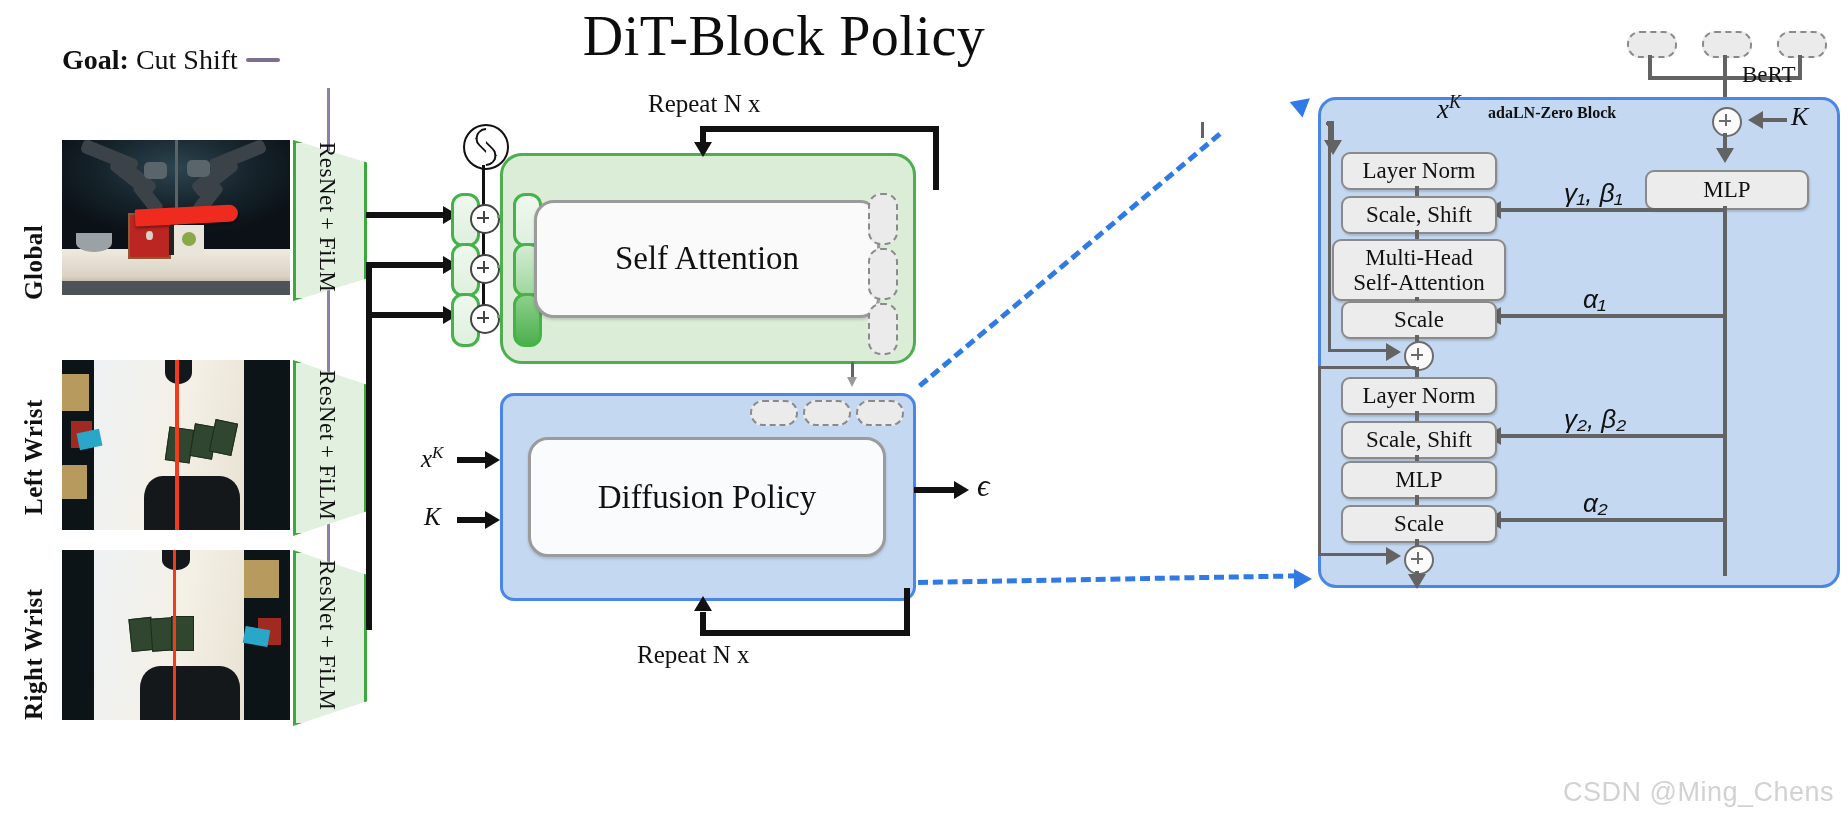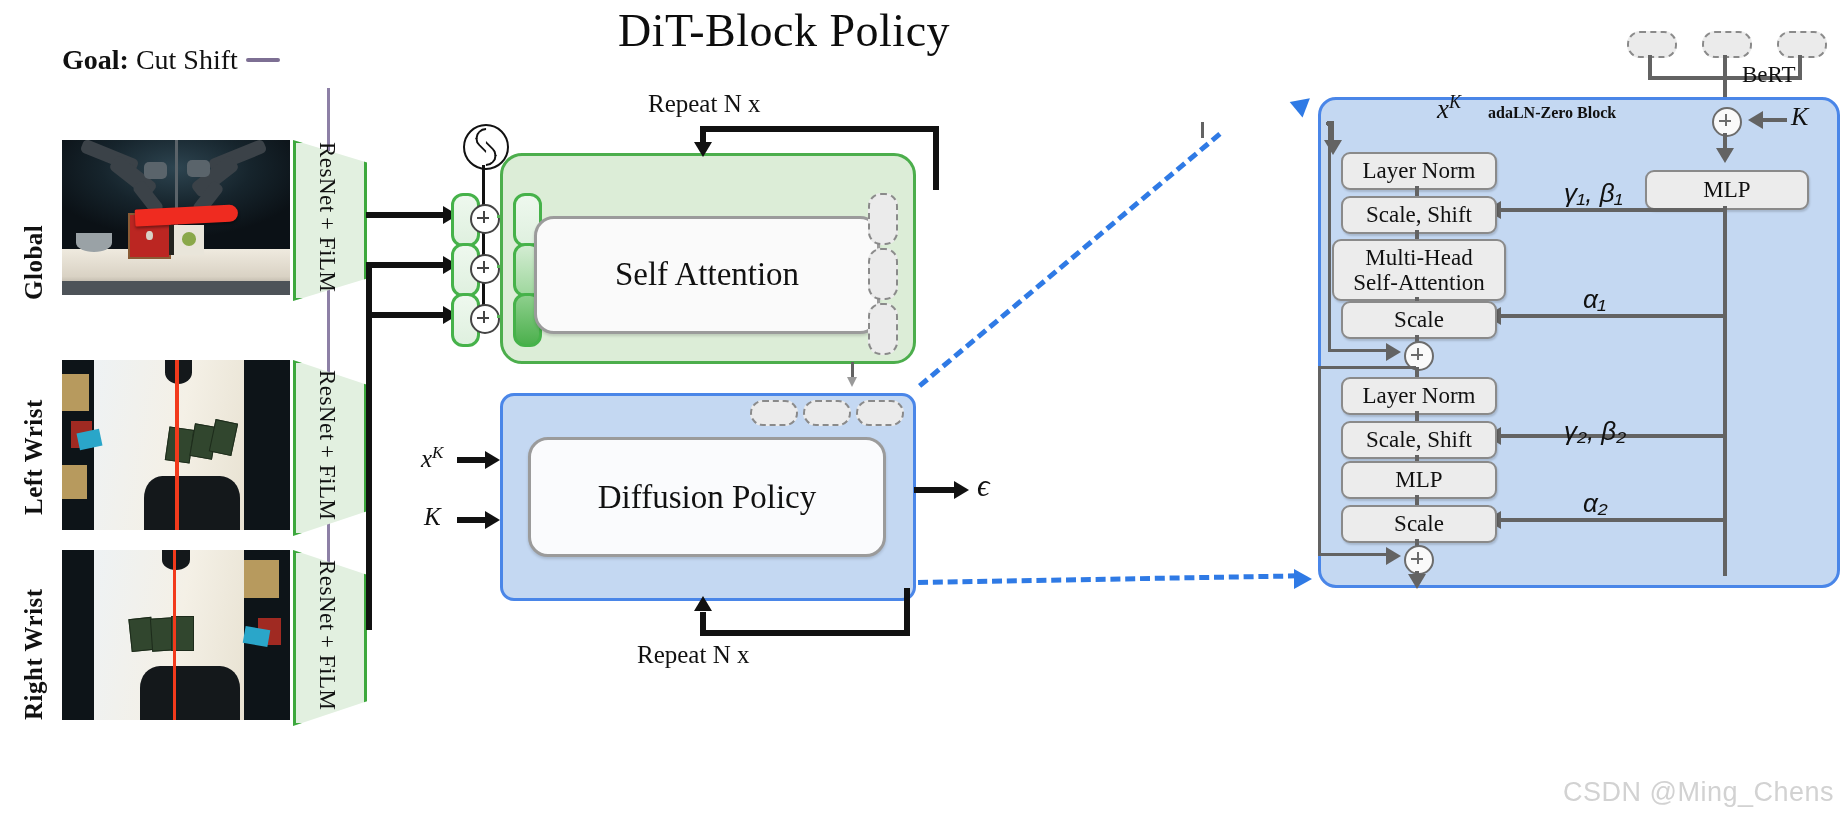--- a/index.html
+++ b/index.html
@@ -1,21 +1,21 @@
 <!DOCTYPE html>
 <html><head>
 <meta charset="utf-8">
 <style>
   html,body{margin:0;padding:0;background:#ffffff;}
   body{width:1848px;height:816px;position:relative;overflow:hidden;
        font-family:"Liberation Serif",serif;color:#111;}
   .abs{position:absolute;}
 
   
-  #title{left:0;top:4px;width:1848px;text-align:center;font-size:46px;
+  #title{left:0;top:4px;width:1848px;text-align:center;font-size:56px;
          letter-spacing:.5px;color:#0d0d0d;}
   #title span{display:inline-block;transform:translateX(-140px);}
 
   
   #goal-row{left:62px;top:44px;display:flex;align-items:center;gap:0px;}
   #goal-text{font-size:28px;white-space:nowrap;}
   #goal-text b{font-weight:bold;}
   #goal-dash{width:34px;height:4px;background:#7d6f93;margin:0 8px;border-radius:2px;}
   #bert-box{border:2.5px solid #8d80a6;background:#e6dff0;border-radius:9px;
             padding:7px 14px;font-size:25px;font-weight:bold;color:#5f5279;
@@ -81,21 +81,21 @@
   .plus:before,.plus:after{content:"";position:absolute;background:#444;}
   .plus:before{left:5px;top:11px;width:12px;height:2px;}
   .plus:after{top:5px;left:11px;height:12px;width:2px;}
 
   .plus-g{border-color:#6c6c6c;background:#fafafa;}
   .plus-g:before,.plus-g:after{background:#6c6c6c;}
 
   
   #encoder{left:500px;top:153px;width:410px;height:205px;background:#dcedd7;
            border:3px solid #4cae4c;border-radius:22px;}
-  #enc-inner{left:534px;top:216px;width:340px;height:112px;background:#fafafa;
+  #enc-inner{left:534px;top:200px;width:340px;height:112px;background:#fafafa;
            border:3px solid #9b9b9b;border-radius:20px;
            display:flex;align-items:center;justify-content:center;text-align:center;
            font-size:33px;line-height:1.15;box-shadow:0 2px 3px rgba(0,0,0,.15);}
   #decoder{left:500px;top:393px;width:410px;height:202px;background:#c4d8f2;
            border:3px solid #4a86e8;border-radius:14px;}
   #dec-inner{left:528px;top:437px;width:352px;height:114px;background:#fafbfd;
            border:3px solid #9b9b9b;border-radius:20px;
            display:flex;align-items:center;justify-content:center;
            font-size:33px;box-shadow:0 2px 3px rgba(0,0,0,.15);}
 
@@ -363,21 +363,21 @@
 <div class="ln g abs" style="left:1500px;top:208px;width:227px;height:4px;"></div>
 <div class="arrowL g abs" style="left:1486px;top:201px;"></div>
 <div class="greek" style="left:1564px;top:178px;">γ₁, β₁</div>
 
 <div class="ln g abs" style="left:1500px;top:314px;width:227px;height:4px;"></div>
 <div class="arrowL g abs" style="left:1486px;top:307px;"></div>
 <div class="greek" style="left:1583px;top:284px;">α₁</div>
 
 <div class="ln g abs" style="left:1500px;top:434px;width:227px;height:4px;"></div>
 <div class="arrowL g abs" style="left:1486px;top:427px;"></div>
-<div class="greek" style="left:1564px;top:416px;">γ₂, β₂</div>
+<div class="greek" style="left:1564px;top:404px;">γ₂, β₂</div>
 
 <div class="ln g abs" style="left:1500px;top:518px;width:227px;height:4px;"></div>
 <div class="arrowL g abs" style="left:1486px;top:511px;"></div>
 <div class="greek" style="left:1583px;top:488px;">α₂</div>
 
 <div class="ln g abs" style="left:1200px;top:128px;width:0;height:0;"></div>
 <div class="ln g abs" style="left:1201px;top:122px;width:3px;height:16px;"></div>
 <div class="ln g abs" style="left:1330px;top:122px;width:4px;height:22px;"></div>
 <div class="ln g abs" style="left:1330px;top:122px;width:0;height:0;"></div>
 <div class="arrowD g abs" style="left:1324px;top:140px;"></div>

